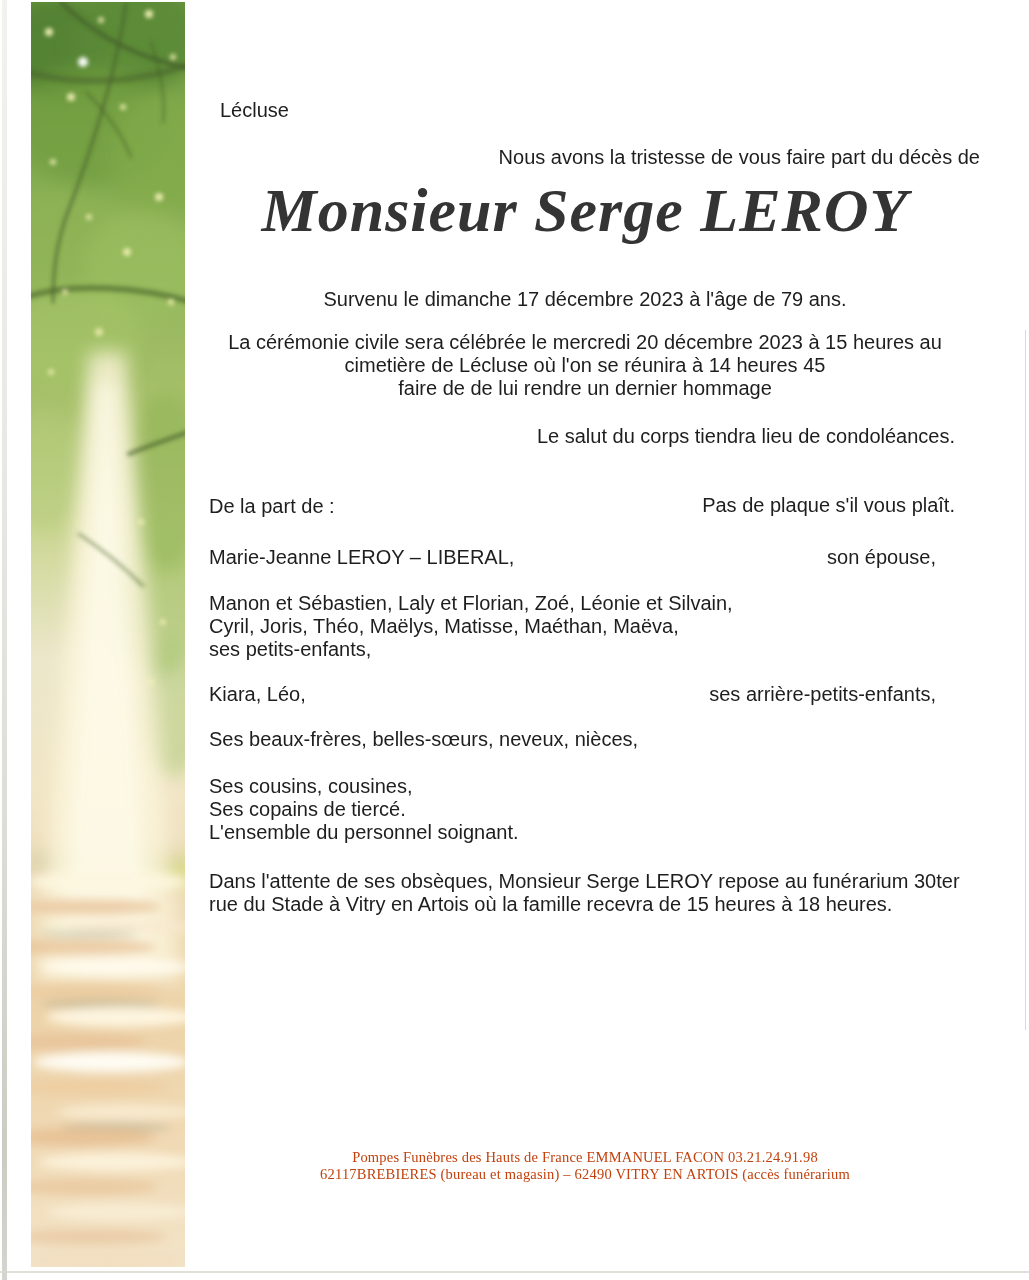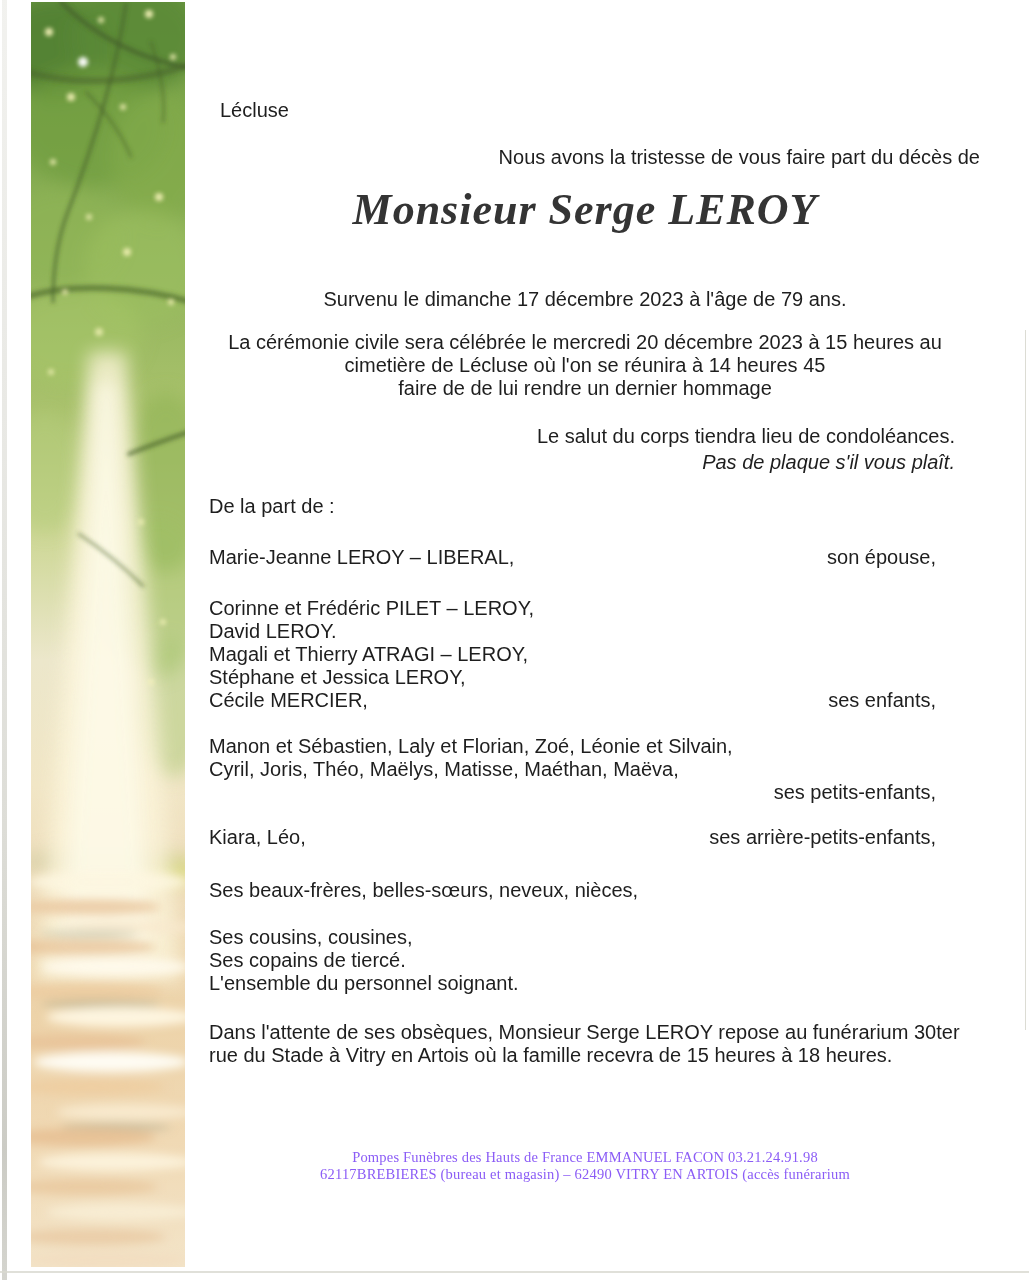--- a/index.html
+++ b/index.html
@@ -21,43 +21,43 @@
   
   .photo { position:absolute; left:31px; top:2px; width:154px; height:1265px; overflow:hidden; }
   .photo svg { display:block; width:154px; height:1265px; }
 
   
   .txt { font-size:20px; line-height:23px; }
   .town { position:absolute; left:220px; top:99px; }
   .center-col { position:absolute; left:190px; width:790px; text-align:center; }
   .intro { top:146px;text-align:right; }
   .title { top:185px; margin:0; font-family:"Liberation Serif", serif; font-style:italic; font-weight:bold;
-           font-size:44px; line-height:50px; color:#343434; letter-spacing:1px; }
+           font-size:62px; line-height:50px; color:#343434; letter-spacing:1px; }
   .death { top:288px; }
   .ceremony { top:331px; }
   .right-line { position:absolute; right:74px; text-align:right; }
   .condolences { top:425px; }
-  .plaque { top:451px;font-style:italic; }
+  .plaque { top:494px; }
   .from { position:absolute; left:209px; top:495px; }
 
   .family { position:absolute; left:209px; top:546px; width:727px; }
   .row { display:flex; justify-content:space-between;gap:40px; }
-  .rel-line { text-align:right; }
+  .rel-line { }
   .g-children { margin-top:28px; }
   .g-grandchildren { margin-top:23px; }
   .g-greatgrand { margin-top:22px; }
-  .g-inlaws { margin-top:30px; }
+  .g-inlaws { margin-top:22px; }
   .g-cousins { margin-top:24px; }
   .g-friends { }
   .g-repose { margin-top:26px; }
   .g-repose div { white-space:nowrap; }
 
   .footer { position:absolute; left:190px; width:790px; top:1149px; text-align:center;
             font-family:"Liberation Serif", serif; font-size:14.5px; line-height:17px;
-            color:#8b5cf6; letter-spacing:.2px; }
+            color:#c2410c; letter-spacing:.2px; }
 </style>
 </head>
 <body>
 
 <div class="sheet">
 
   <div class="scan-left"></div>
   <div class="scan-right"></div>
   <div class="scan-bottom"></div>
 
@@ -186,30 +186,20 @@
 
   <div class="from txt">De la part de :</div>
 
   <div class="family txt">
 
     <div class="row">
       <span>Marie-Jeanne LEROY – LIBERAL,</span>
       <span>son épouse,</span>
     </div>
 
-    <div class="g-children">
-      <div>Corinne et Frédéric PILET – LEROY,</div>
-      <div>David LEROY.</div>
-      <div>Magali et Thierry ATRAGI – LEROY,</div>
-      <div>Stéphane et Jessica LEROY,</div>
-      <div class="row">
-        <span>Cécile MERCIER,</span>
-        <span>ses enfants,</span>
-      </div>
-    </div>
 
     <div class="g-grandchildren">
       <div>Manon et Sébastien, Laly et Florian, Zoé, Léonie et Silvain,</div>
       <div>Cyril, Joris, Théo, Maëlys, Matisse, Maéthan, Maëva,</div>
       <div class="rel-line">ses petits-enfants,</div>
     </div>
 
     <div class="row g-greatgrand">
       <span>Kiara, Léo,</span>
       <span>ses arrière-petits-enfants,</span>

